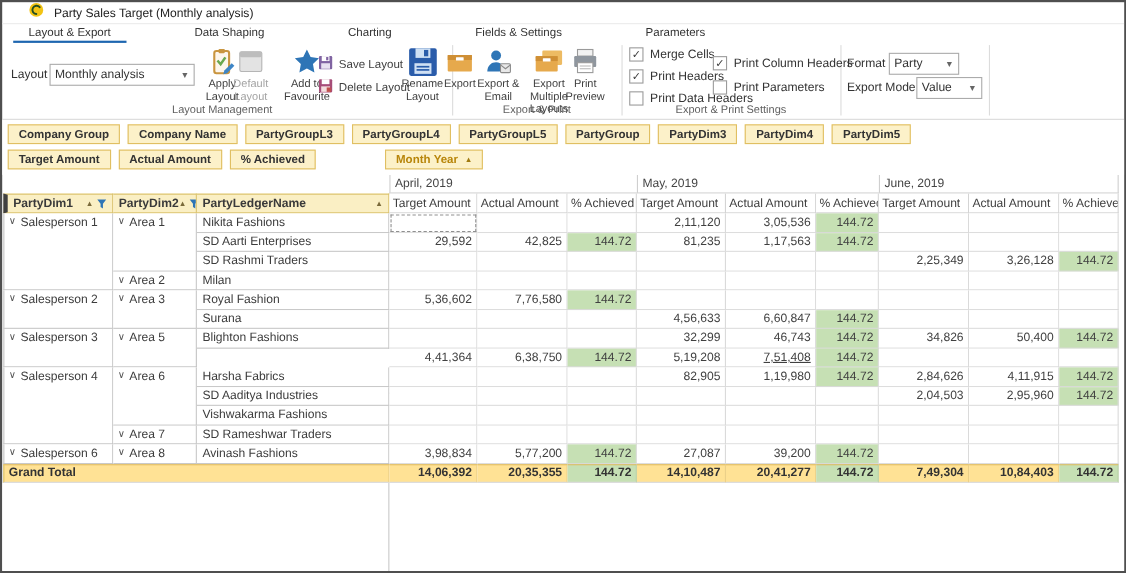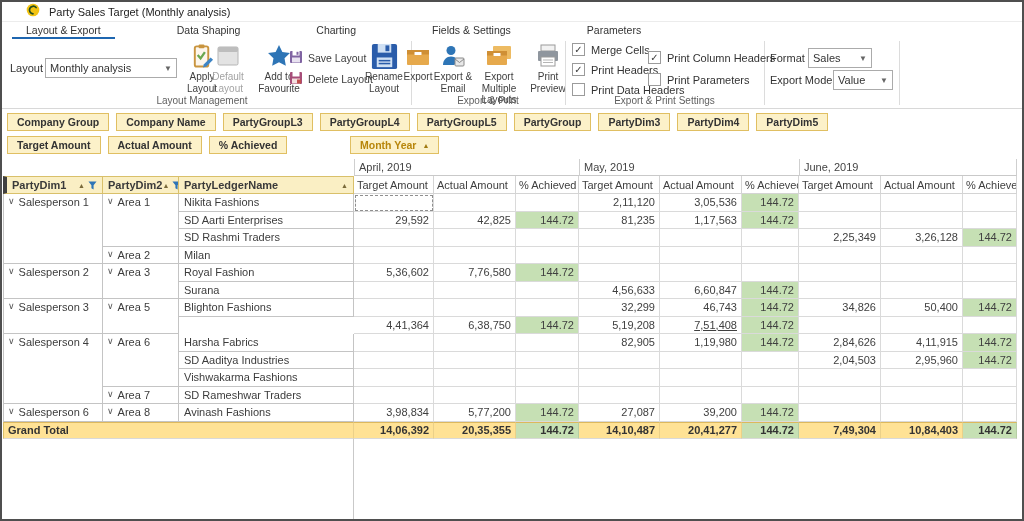--- a/index.html
+++ b/index.html
@@ -176,40 +176,40 @@
       <div class="ric">
           <svg width="28" height="26" viewBox="0 0 28 26">
             <rect x="8" y="3" width="18" height="13" rx="1" fill="#edbb63"></rect>
             <rect x="2" y="8" width="20" height="14" rx="1" fill="#e6a94c"></rect>
             <rect x="2" y="8" width="20" height="4.5" fill="#cf8f35"></rect>
             <rect x="8.5" y="10" width="7" height="3" rx="0.5" fill="#fff"></rect>
           </svg>
         </div>
       <div class="rlbl">Export Multiple Layouts</div>
     </div>
-    <div class="rb" style="left:524px;width:44px;">
+    <div class="rb" style="left:508px;width:44px;">
       <div class="ric">
           <svg width="26" height="26" viewBox="0 0 26 26">
             <rect x="6" y="2" width="14" height="6" fill="#f2f2f2" stroke="#9a9a9a"></rect>
             <rect x="3" y="8" width="20" height="10" rx="1" fill="#8f969e"></rect>
             <rect x="6" y="14" width="14" height="9" fill="#fff" stroke="#9a9a9a"></rect>
             <path d="M8 17h10M8 19.5h10" stroke="#b5b5b5"></path>
           </svg>
         </div>
       <div class="rlbl">Print Preview</div>
     </div>
     <div class="glabel" style="left:409px;width:154px;">Export &amp; Print</div>
     <div class="vsep" style="left:563px;"></div>
 
     <div class="glabel" style="left:563px;width:199px;">Export &amp; Print Settings</div>
     <div class="vsep" style="left:762px;"></div>
 
     <span class="rlab" style="left:768px;top:14px;">Format</span>
     <div class="combo" style="left:806px;top:10px;width:64px;">
-      <span>Sales</span>
+      <span>Party</span>
         <span class="arr">▼</span>
     </div>
     <span class="rlab" style="left:768px;top:36px;">Export Mode</span>
     <div class="combo" style="left:831px;top:32px;width:60px;">
       <span>Value</span>
         <span class="arr">▼</span>
     </div>
     <div class="vsep" style="left:897px;"></div>
   <div class="cbrow" style="left: 570px; top: 5px;">
         <span class="cbbox">✓</span>

